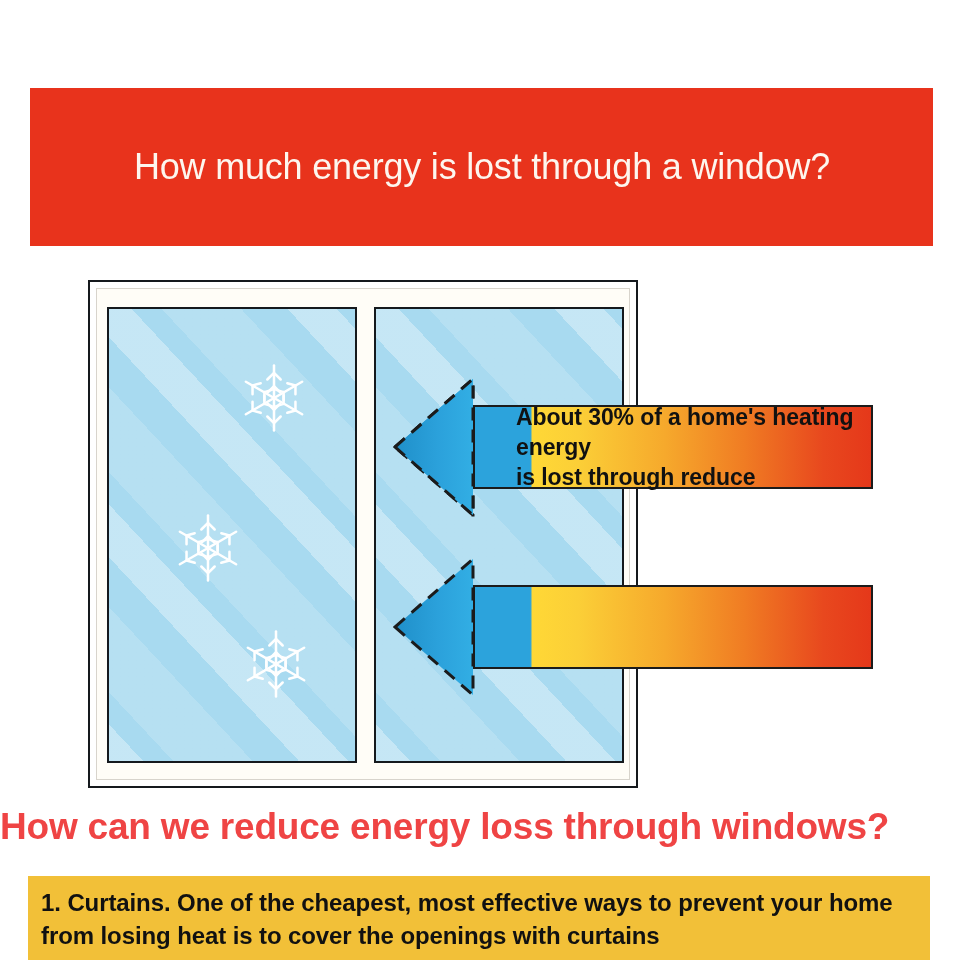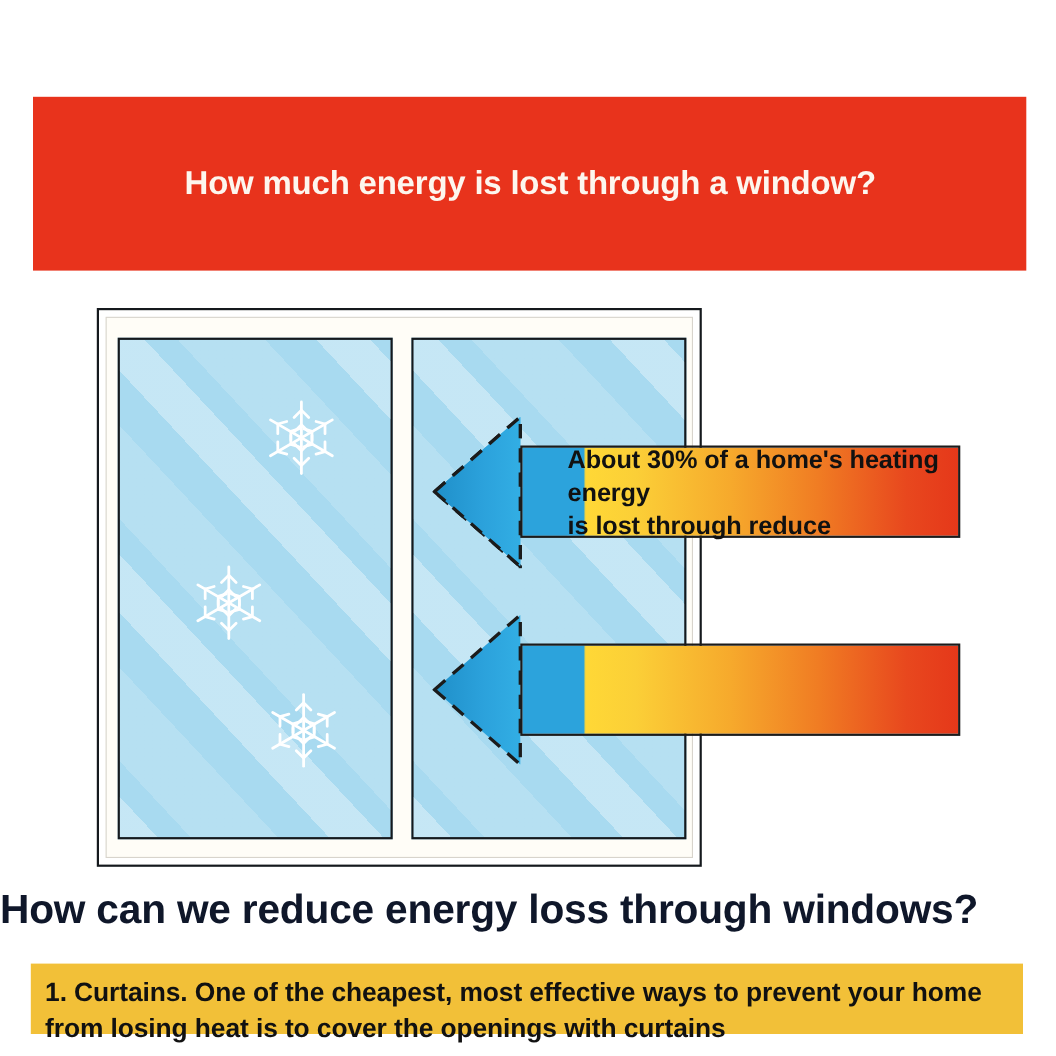--- a/index.html
+++ b/index.html
@@ -30,22 +30,22 @@
   }
   #header-title {
     position: absolute;
     left: 18px;
     top: 50%;
     transform: translateY(-50%);
     width: 868px;
     text-align: center;
     color: #fdf6ee;
     font-family: "Liberation Sans Narrow", "Liberation Sans", sans-serif;
-    font-size: 30px;
-    font-weight: bold;
+    font-size: 36px;
+    font-weight: normal;
     letter-spacing: -0.2px;
     white-space: nowrap;
   }
 
   
   #window-frame {
     position: absolute;
     left: 88px;
     top: 280px;
     width: 550px;
@@ -165,35 +165,35 @@
     margin-left: 31px;
   }
 
   
   #subheading {
     position: absolute;
     left: 0;
     top: 806px;
     width: 800px;
     text-align: center;
-    color: #0f172a;
+    color: #ef4444;
     font-family: "Liberation Sans Narrow", "Liberation Sans", sans-serif;
     font-size: 37px;
     font-weight: bold;
     letter-spacing: -0.2px;
     white-space: nowrap;
   }
 
   
   #footer-band {
     position: absolute;
     left: 28px;
     top: 876px;
     width: 902px;
-    height: 64px;
+    height: 84px;
     background: #f2c038;
   }
   #footer-text {
     position: absolute;
     left: 13px;
     top: 10px;
     right: 10px;
     color: #111111;
     font-family: "Liberation Sans Narrow", "Liberation Sans", sans-serif;
     font-size: 24px;

